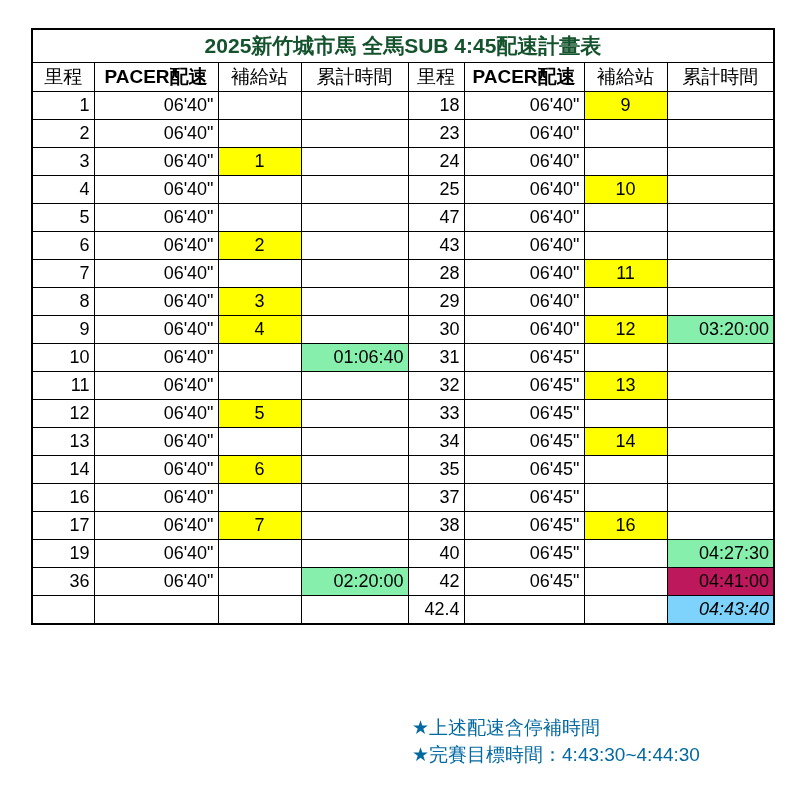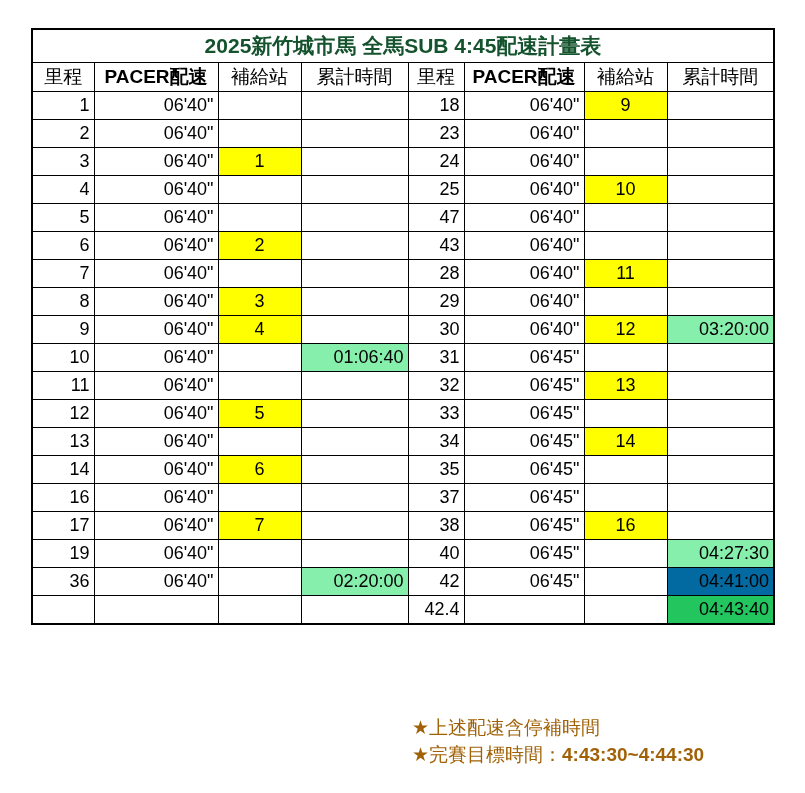--- a/index.html
+++ b/index.html
@@ -7,24 +7,24 @@
   .sheet{position:absolute;left:31px;top:28px;}
   table{border-collapse:collapse;table-layout:fixed;border:2px solid #000;}
   td{border:1px solid #000;height:27px;padding:0 4px;font-size:18px;color:#000;white-space:nowrap;overflow:hidden;}
   .title{height:32px;text-align:center;font-weight:bold;font-size:21px;color:#14532d;}
   .hdr td{text-align:center;font-size:19px;height:28px;}
   .hdr .b{font-weight:bold;}
   .num{text-align:right;}
   .ctr{text-align:center;}
   .yel{background:#ffff00;}
   .grn{background:#86efac;}
-  .blu{background:#0369a1;padding-left:16px;}
-  .pnk{background:#22c55e;}
-  .notes{position:absolute;left:412px;top:714px;color:#a16207;font-size:19px;line-height:27px;}
-  .notes b{font-weight:bold;}
+  .blu{background:#be185d;padding-left:16px;}
+  .pnk{background:#7dd3fc;font-style:italic;}
+  .notes{position:absolute;left:412px;top:714px;color:#0369a1;font-size:19px;line-height:27px;}
+  .notes b{font-weight:normal;}
 </style>
 </head>
 <body>
 
 <div class="sheet">
   <table>
     <colgroup>
       <col style="width:62px">
         <col style="width:124px">
         <col style="width:83px">

